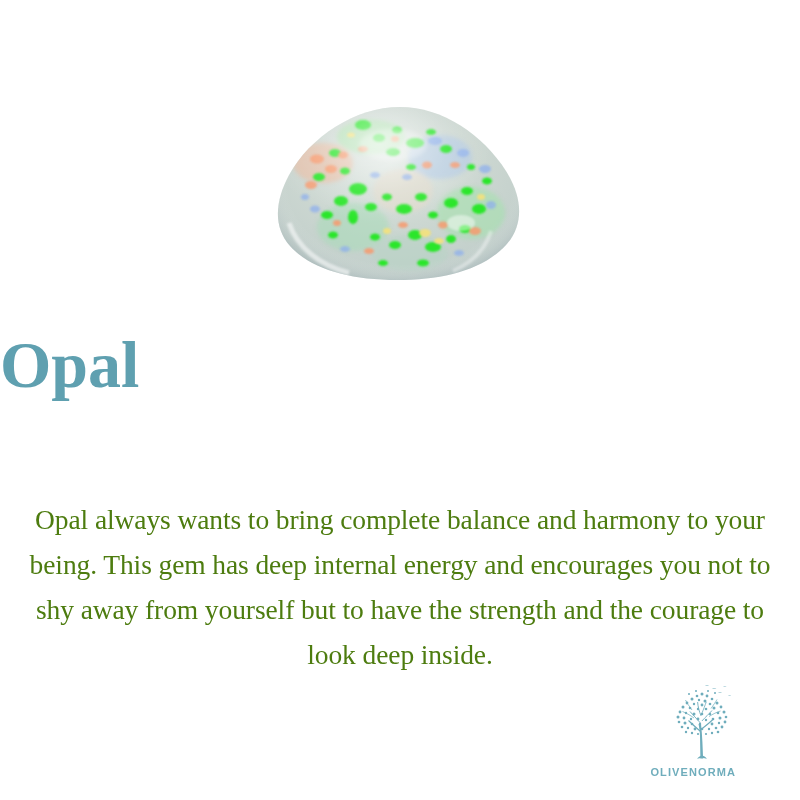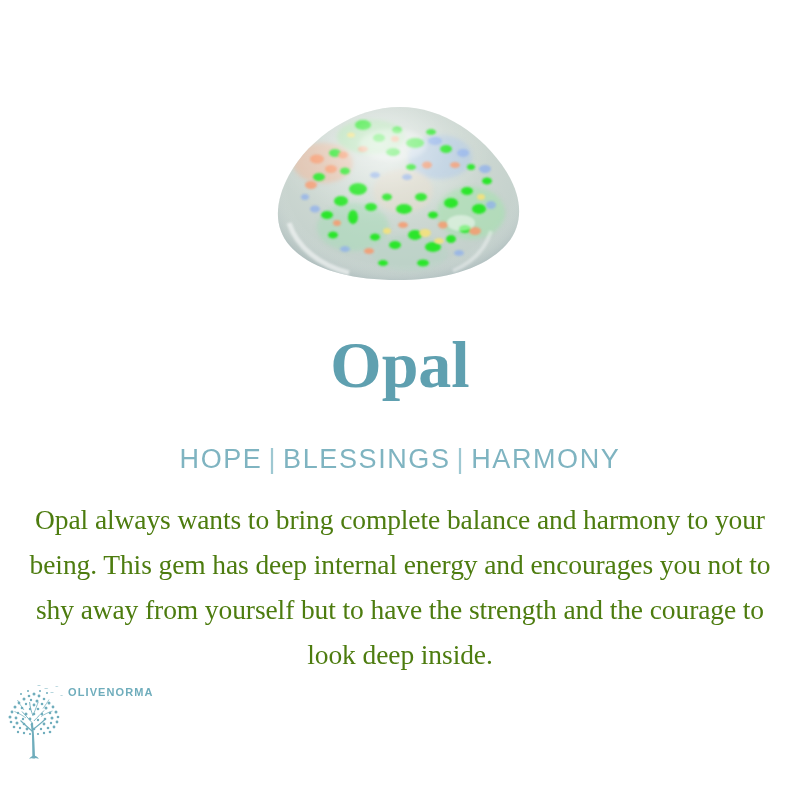--- a/index.html
+++ b/index.html
@@ -35,21 +35,20 @@
   .gem-svg {
     display: block;
   }
 
   
   .gem-title {
     position: absolute;
     left: 0;
     top: 332px;
     width: 800px;
-    text-align: center;
     font-family: "Liberation Serif", "DejaVu Serif", serif;
     font-size: 66px;
     font-weight: 700;
     line-height: 1.0;
     color: #5fa0b0;
     letter-spacing: 0px;
   }
 
   
   .gem-keywords {
@@ -85,22 +84,22 @@
     letter-spacing: -0.1px;
   }
 
   
   .brand {
     position: absolute;
     left: 0;
     top: 684px;
     width: 736px;
     display: flex;
-    flex-direction: row;
-    align-items: flex-start;
+    flex-direction: column;
+    align-items: flex-end;
   }
   .brand-mark {
     display: block;
   }
   .brand-name {
     margin-top: 2px;
     font-family: "Liberation Sans", "DejaVu Sans", sans-serif;
     font-size: 11px;
     font-weight: 700;
     letter-spacing: 1.1px;
@@ -249,23 +248,20 @@
         <rect x="0" y="0" width="250" height="176" fill="url(#sheenGrad)"></rect>
 
         <path d="M14 118 C 22 142, 44 160, 74 168" fill="none" stroke="rgba(255,255,255,0.55)" stroke-width="5" filter="url(#softFire)"></path>
         <path d="M216 126 C 210 146, 196 158, 178 166" fill="none" stroke="rgba(255,255,255,0.38)" stroke-width="4" filter="url(#softFire)"></path>
       </g>
     </svg>
   </div>
 
   <div class="gem-title">Opal</div>
 
-  <div class="gem-keywords">
-    <span>HOPE</span><span class="kw-sep">|</span><span>BLESSINGS</span><span class="kw-sep">|</span><span>HARMONY</span>
-  </div>
 
   <div class="gem-description">Opal always wants to bring complete balance and harmony to your being. This gem has deep internal energy and encourages you not to shy away from yourself but to have the strength and the courage to look deep inside.</div>
 
   <div class="brand">
     <svg class="brand-mark" width="68" height="80" viewBox="0 0 68 80">
       <g fill="#6fadbc">
 
         <path d="M32.4 74.5 L32.0 52.0 C 32.0 48.0 31.2 44.0 30.6 40.0
                  L 33.0 40.0 C 33.6 46.0 34.2 52.0 34.4 58.0
                  L 35.1 74.5 Z"></path>

